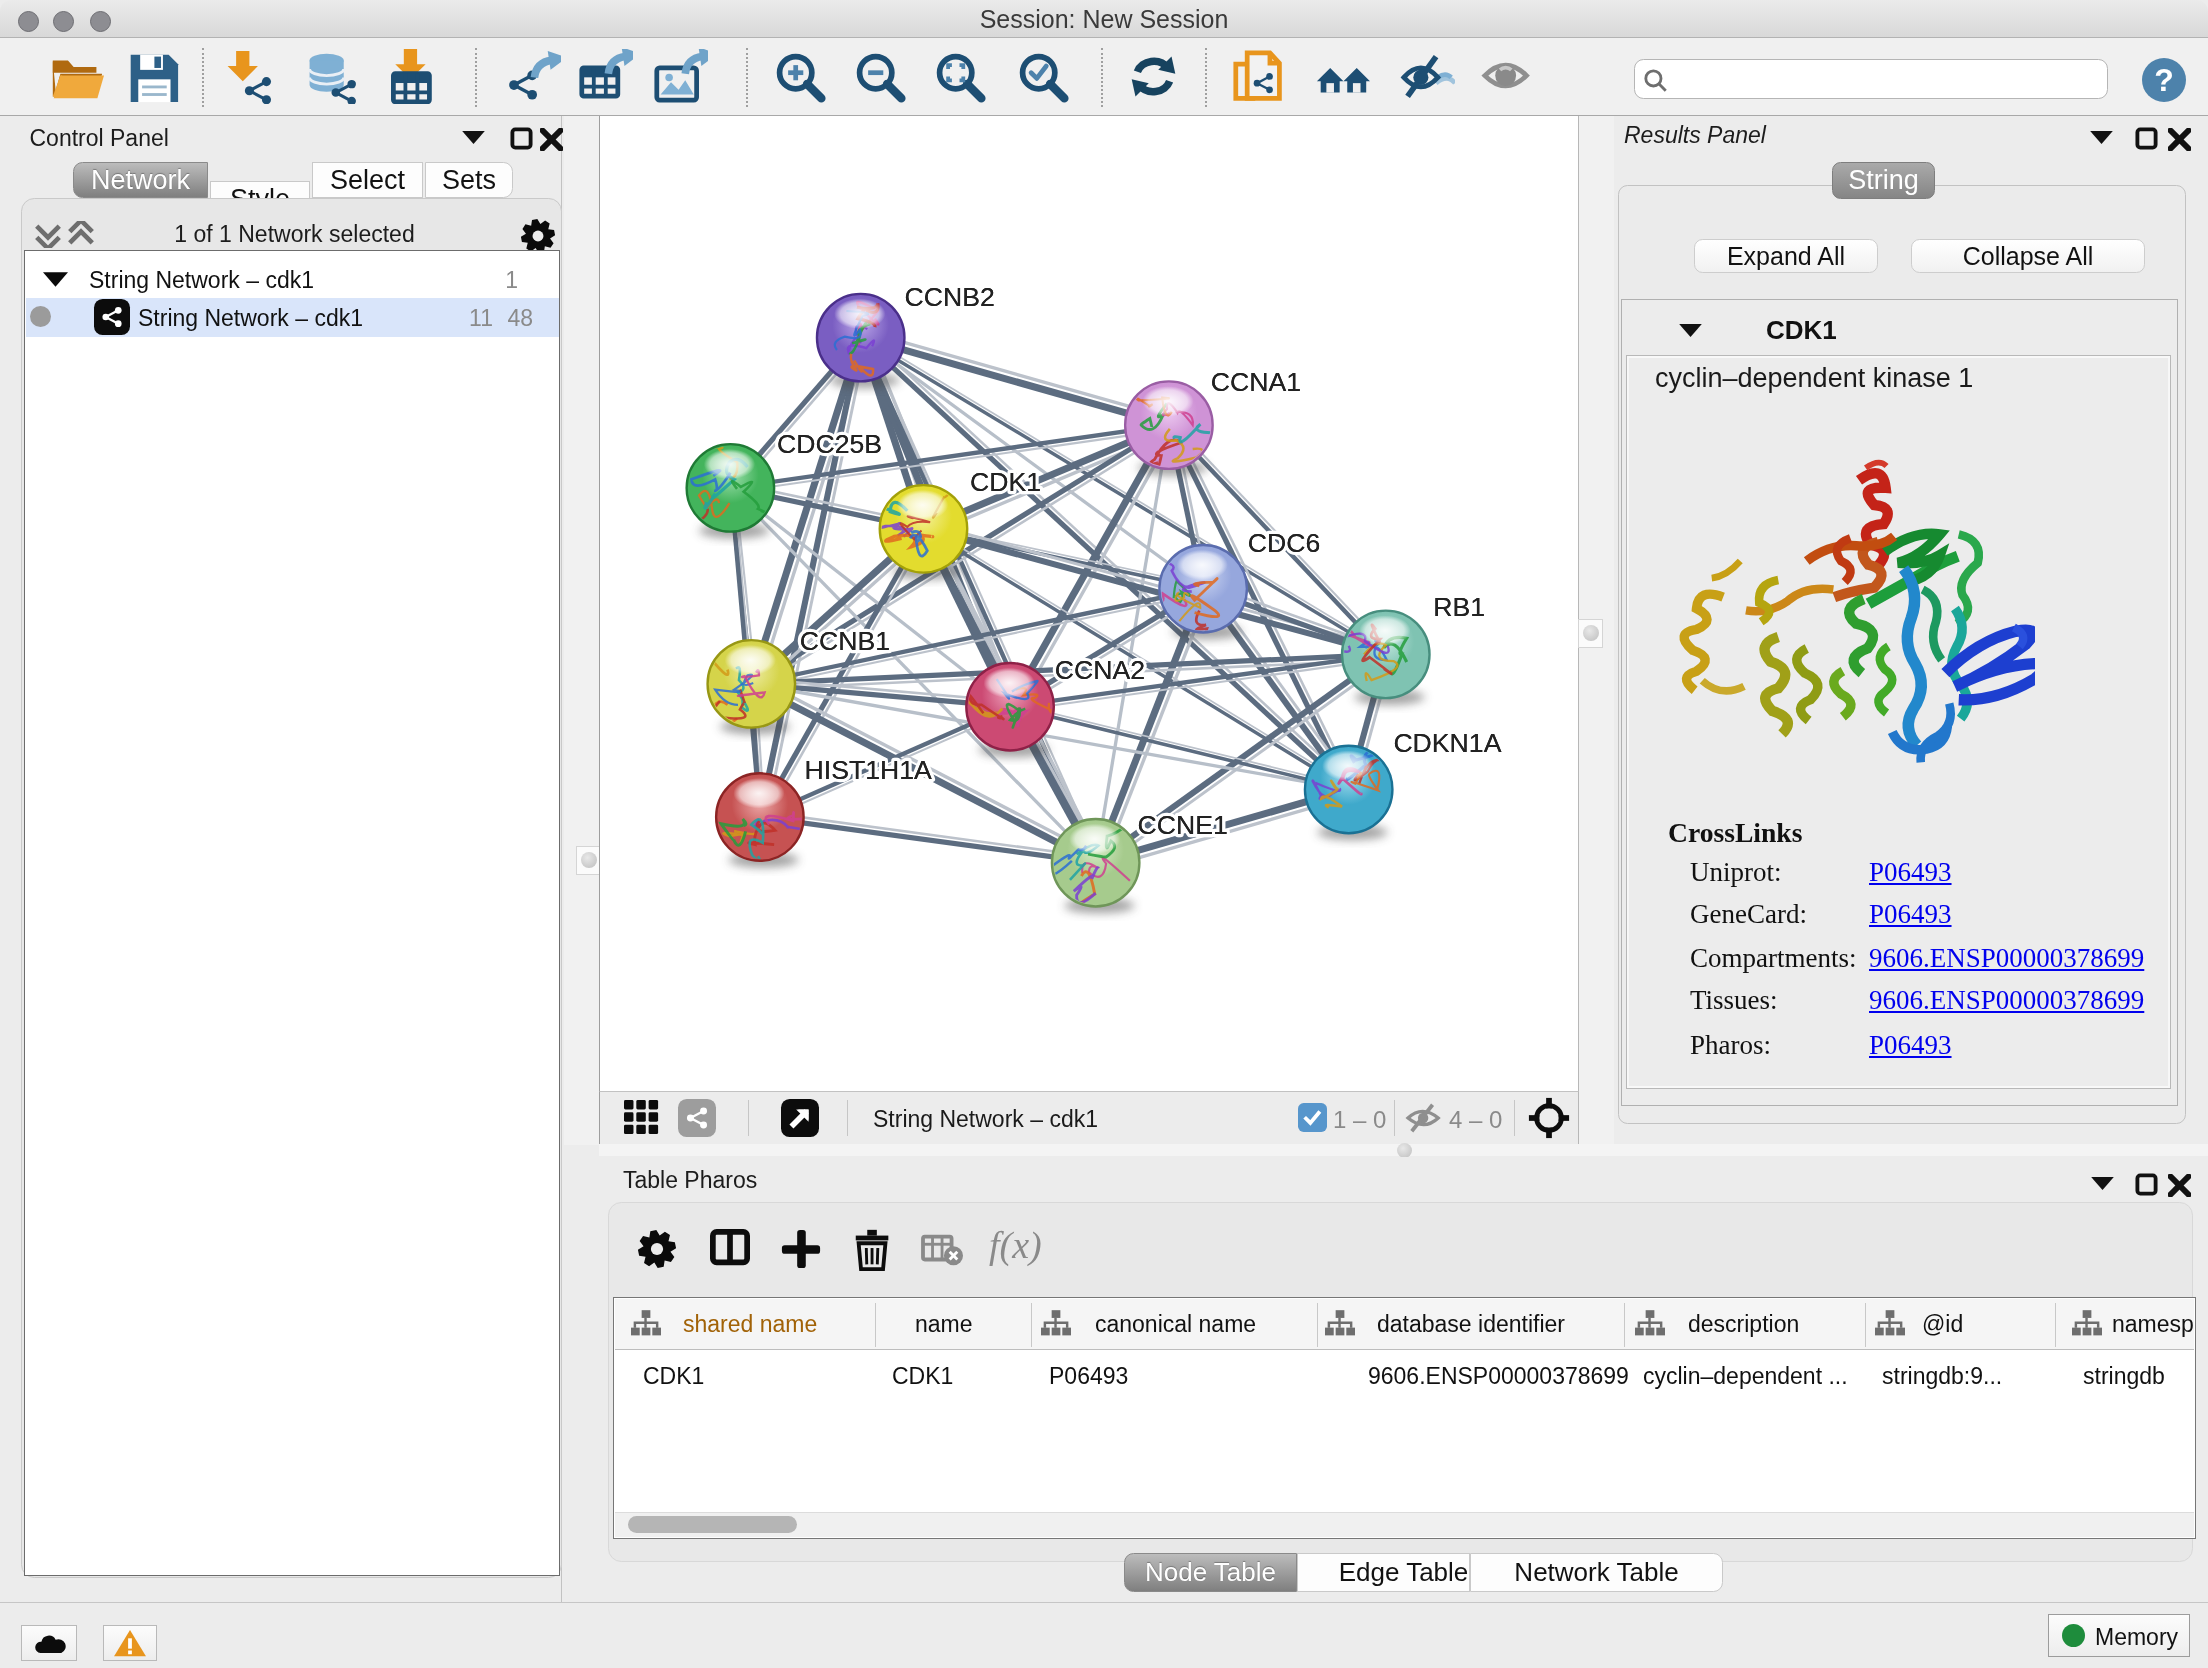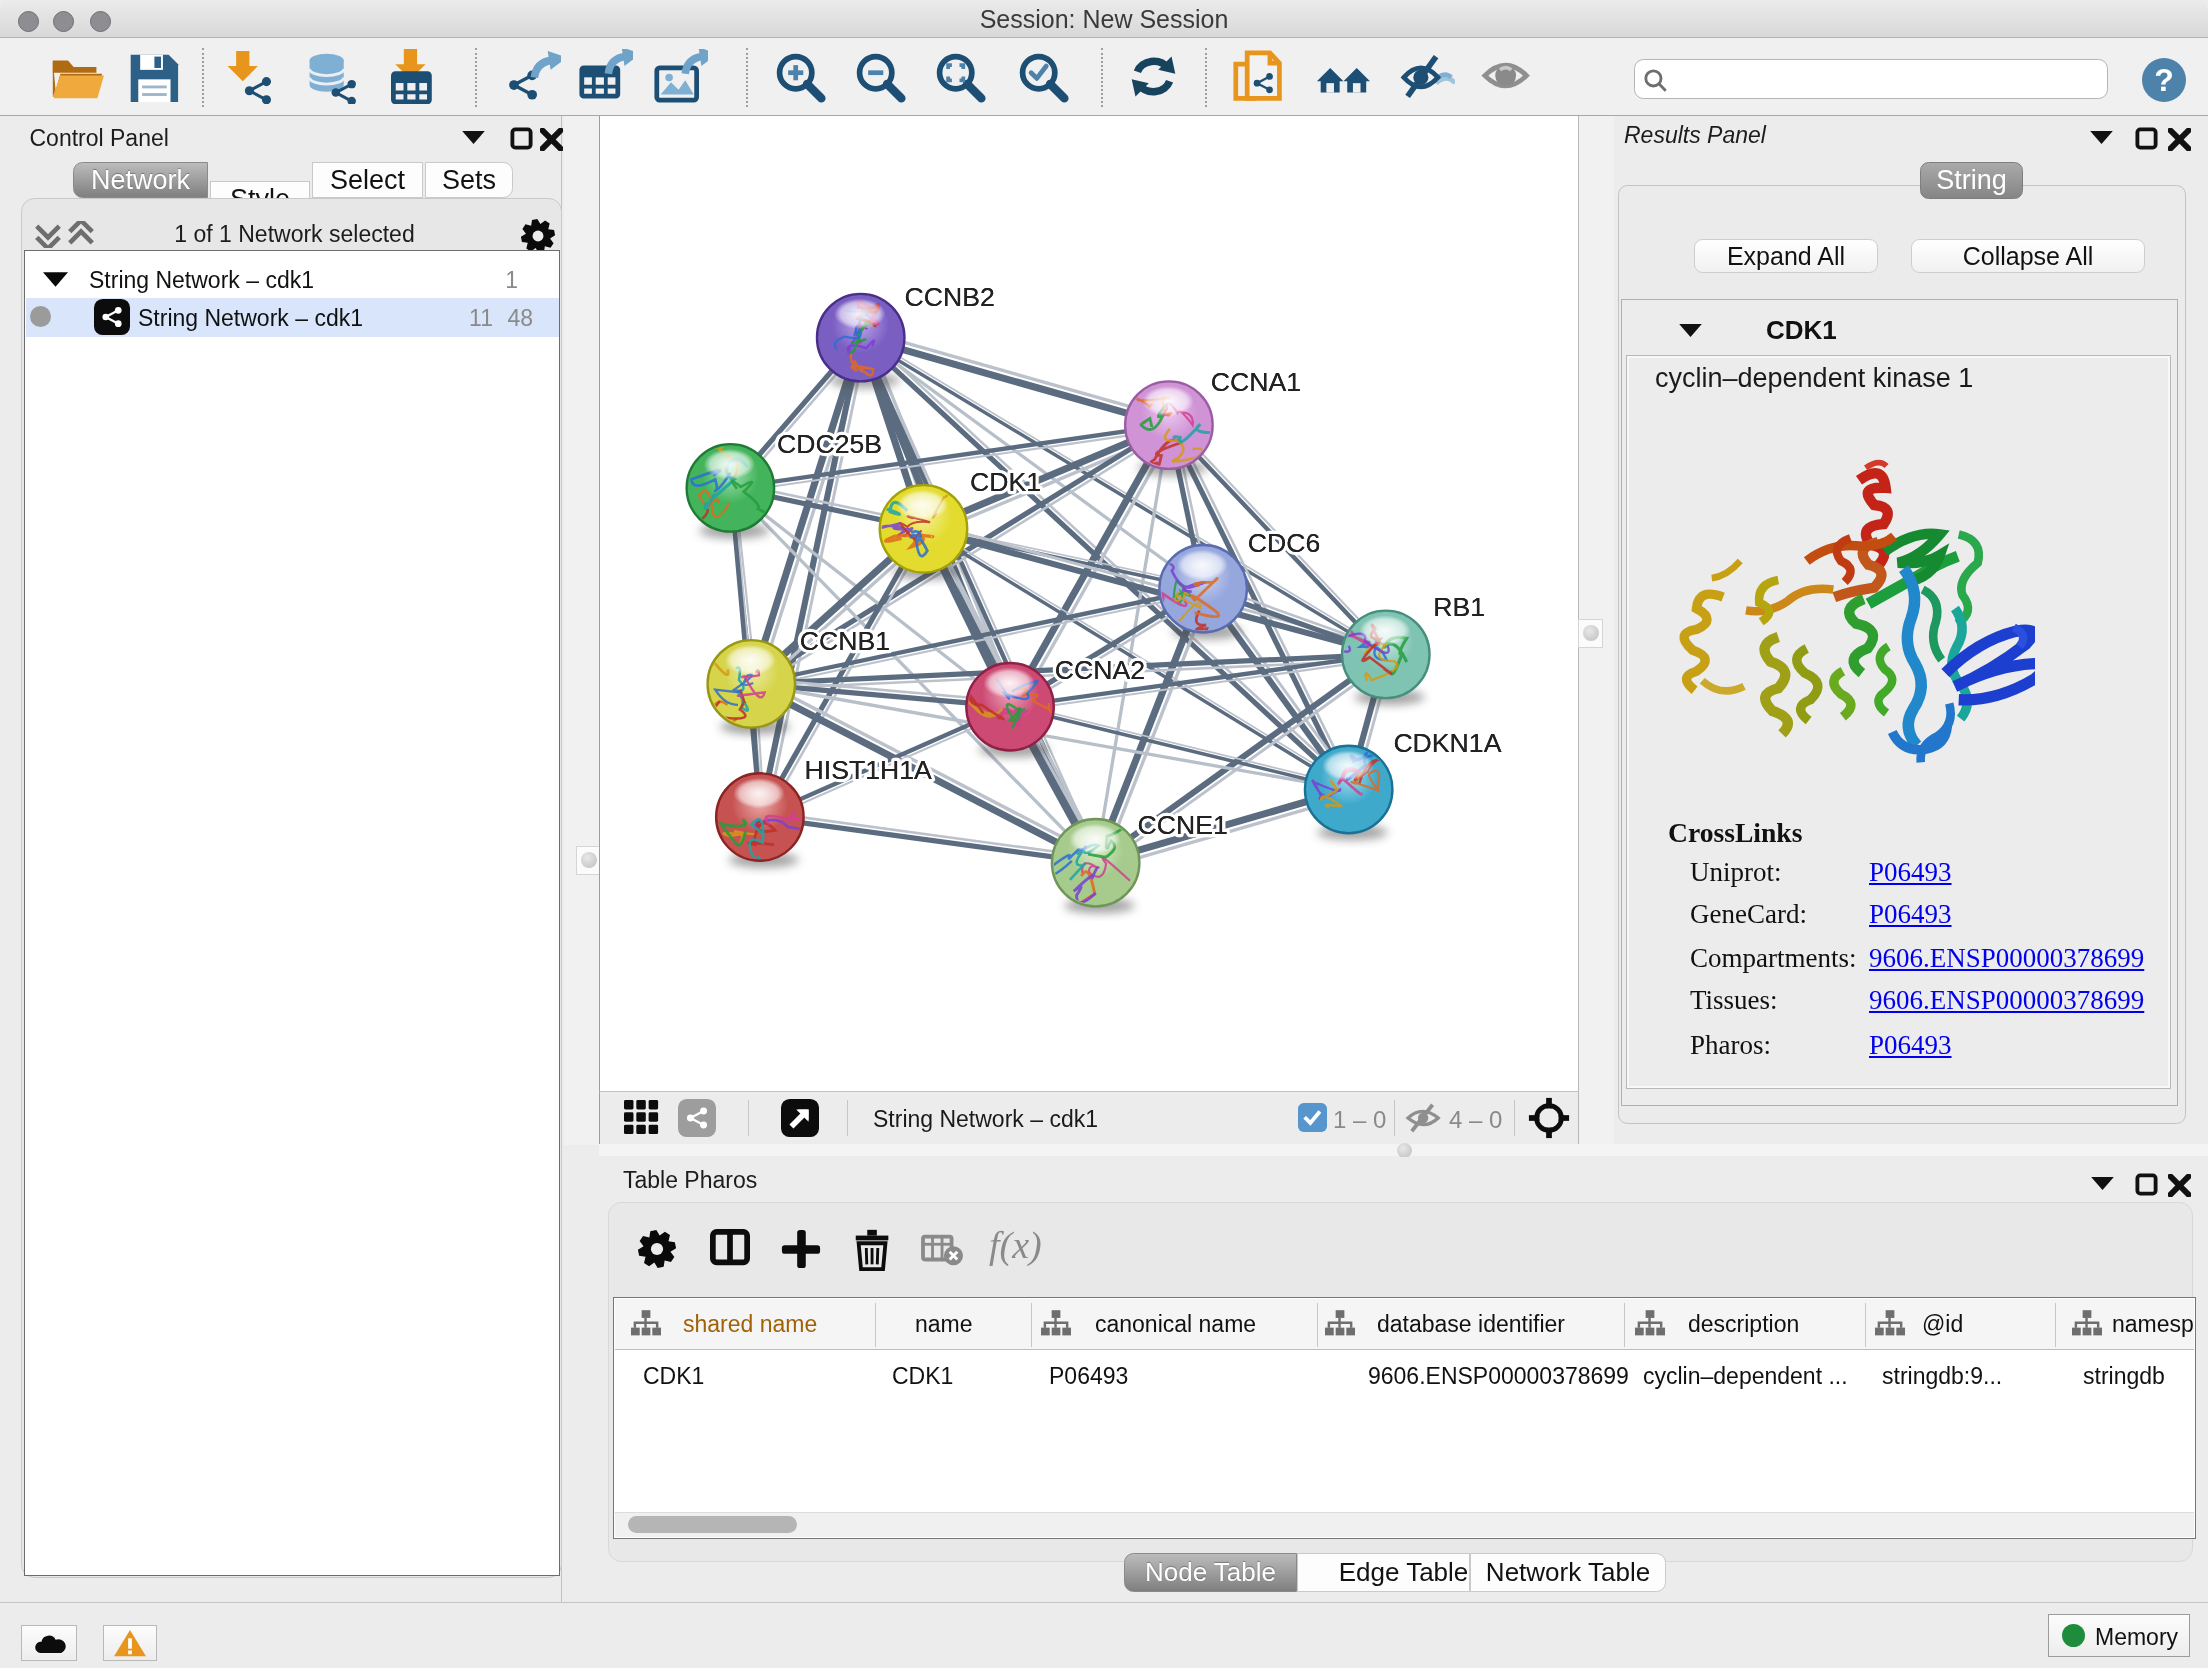--- a/index.html
+++ b/index.html
@@ -612,21 +612,21 @@
 <svg class="abs" style="left:2090px;top:129px" width="23" height="17" viewBox="0 0 24 18">
     <polygon points="0.0,2.0 24.0,2.0 12,16.0" fill="#111"></polygon>
   </svg>
 <svg class="abs" style="left:2135px;top:127px" width="23" height="23" viewBox="0 0 24 24">
     <rect x="2.5" y="2.5" width="19" height="19" rx="3" fill="none" stroke="#111" stroke-width="4"></rect>
   </svg>
 <svg class="abs" style="left:2168px;top:128px" width="23" height="23" viewBox="0 0 24 24">
     <line x1="2.5" y1="2.5" x2="21.5" y2="21.5" stroke="#111" stroke-width="6" stroke-linecap="round"></line>
     <line x1="2.5" y1="21.5" x2="21.5" y2="2.5" stroke="#111" stroke-width="6" stroke-linecap="round"></line>
   </svg>
-<div class="abs" style="left:1920px;top:162px;width:103px;height:37px;background:linear-gradient(#aaaaaa,#858585);border:1.9px solid #7e7e7e;border-radius:8.6px;color:#fff;font-size:27px;z-index:5;display:flex;align-items:center;justify-content:center;text-align:center;">String</div>
+<div class="abs" style="left:1832px;top:162px;width:103px;height:37px;background:linear-gradient(#aaaaaa,#858585);border:1.9px solid #7e7e7e;border-radius:8.6px;color:#fff;font-size:27px;z-index:5;display:flex;align-items:center;justify-content:center;text-align:center;">String</div>
 <div class="abs" style="left:1618px;top:185px;width:568px;height:939px;background:#ebebeb;border:1.9px solid #c2c2c2;border-radius:9.5px;"></div>
 <div class="abs" style="left:1694px;top:239px;width:184px;height:34px;background:linear-gradient(#ffffff,#f1f1f1);border:1.9px solid #cdcdcd;border-radius:8.6px;font-size:25px;color:#111;display:flex;align-items:center;justify-content:center;">Expand All</div>
 <div class="abs" style="left:1911px;top:239px;width:234px;height:34px;background:linear-gradient(#ffffff,#f1f1f1);border:1.9px solid #cdcdcd;border-radius:8.6px;font-size:25px;color:#111;display:flex;align-items:center;justify-content:center;">Collapse All</div>
 <div class="abs" style="left:1621px;top:299px;width:557px;height:807px;background:#ececec;border:1.9px solid #b0b0b0;"></div>
 <svg class="abs" style="left:1679px;top:322px" width="23" height="17" viewBox="0 0 24 18">
     <polygon points="0.0,2.0 24.0,2.0 12,16.0" fill="#111"></polygon>
   </svg>
 <div class="abs" style="left:1766px;top:315px;font-size:26px;font-weight:bold;color:#111;">CDK1</div>
 <div class="abs" style="left:1626px;top:355px;width:545px;height:734px;background:#ececec;border:1.9px solid #b8b8b8;box-shadow:inset 0 0 0 1.9px #f8f8f8;"></div>
 <div class="abs" style="left:1655px;top:363px;font-size:27px;color:#1a1a1a;">cyclin–dependent kinase 1</div>
@@ -788,21 +788,21 @@
 <div class="abs" style="left:892px;top:1363px;font-size:23px;color:#111;white-space:nowrap;">CDK1</div>
 <div class="abs" style="left:1049px;top:1363px;font-size:23px;color:#111;white-space:nowrap;">P06493</div>
 <div class="abs" style="left:1368px;top:1363px;font-size:23px;color:#111;white-space:nowrap;">9606.ENSP00000378699</div>
 <div class="abs" style="left:1643px;top:1363px;font-size:23px;color:#111;white-space:nowrap;">cyclin–dependent ...</div>
 <div class="abs" style="left:1882px;top:1363px;font-size:23px;color:#111;white-space:nowrap;">stringdb:9...</div>
 <div class="abs" style="left:2083px;top:1363px;font-size:23px;color:#111;white-space:nowrap;">stringdb</div>
 <div class="abs" style="left:615px;top:1512px;width:1579px;height:25px;background:#f0f0f0;border-top:1.9px solid #dcdcdc;"></div>
 <div class="abs" style="left:628px;top:1516px;width:169px;height:17px;background:#b5b5b5;border-radius:8.6px;"></div>
 <div class="abs" style="left:1124px;top:1553px;width:173px;height:39px;background:linear-gradient(#bcbcbc,#7f7f7f);color:#fff;border:1px solid #8a8a8a;text-shadow:0 -1px 1px rgba(0,0,0,0.3);border-radius:9.5px 0 0 9.5px;display:flex;align-items:center;justify-content:center;font-size:26px;">Node Table</div>
 <div class="abs" style="left:1297px;top:1553px;width:173px;height:39px;background:#fdfdfd;color:#111;border:1px solid #c9c9c9;border-radius:0;display:flex;align-items:center;justify-content:center;font-size:26px;padding-left:40px;">Edge Table</div>
-<div class="abs" style="left:1470px;top:1553px;width:196px;height:39px;background:#fdfdfd;color:#111;border:1px solid #c9c9c9;border-radius:0 9.5px 9.5px 0;display:flex;align-items:center;justify-content:center;font-size:26px;">Network Table</div>
+<div class="abs" style="left:1470px;top:1553px;width:253px;height:39px;background:#fdfdfd;color:#111;border:1px solid #c9c9c9;border-radius:0 9.5px 9.5px 0;display:flex;align-items:center;justify-content:center;font-size:26px;">Network Table</div>
 <div class="abs" style="left:0;top:1602px;width:2208px;height:67px;background:#ececec;border-top:1.9px solid #c6c6c6;"></div>
 <div class="abs" style="left:21px;top:1625px;width:56px;height:36px;background:linear-gradient(#fcfcfc,#ededed);border:1.9px solid #b9b9b9;"></div>
 <svg class="abs" style="left:31px;top:1632px" width="36" height="25" viewBox="0 0 38 26">
     <path d="M10 22 a6 6 0 0 1 1 -12 a8 8 0 0 1 15 -2 a6 6 0 0 1 6 14 z" fill="#0c0c0c"></path>
   </svg>
 <div class="abs" style="left:103px;top:1625px;width:54px;height:36px;background:linear-gradient(#fcfcfc,#ededed);border:1.9px solid #b9b9b9;"></div>
 <svg class="abs" style="left:113px;top:1628px" width="34" height="30" viewBox="0 0 36 32">
     <path d="M18 2 L35 30 H1 Z" fill="#e8951d"></path>
     <rect x="16" y="11" width="4" height="11" fill="#fff"></rect>
     <rect x="16" y="24" width="4" height="4" fill="#fff"></rect>

